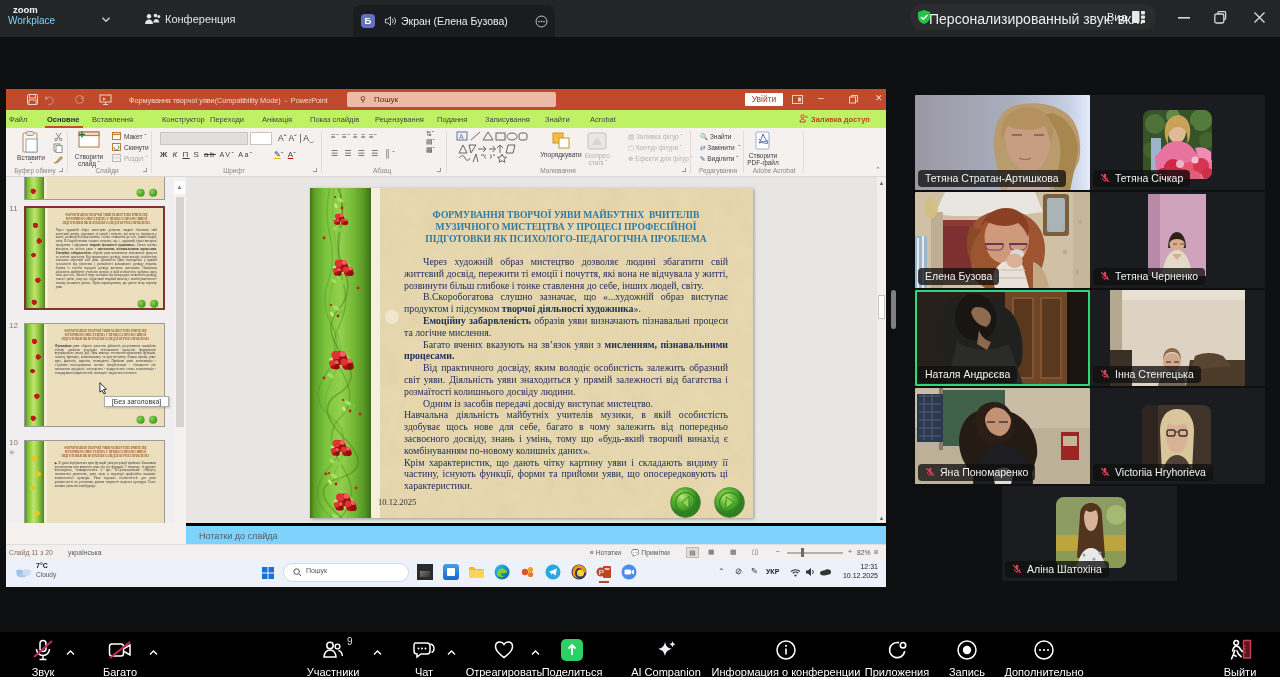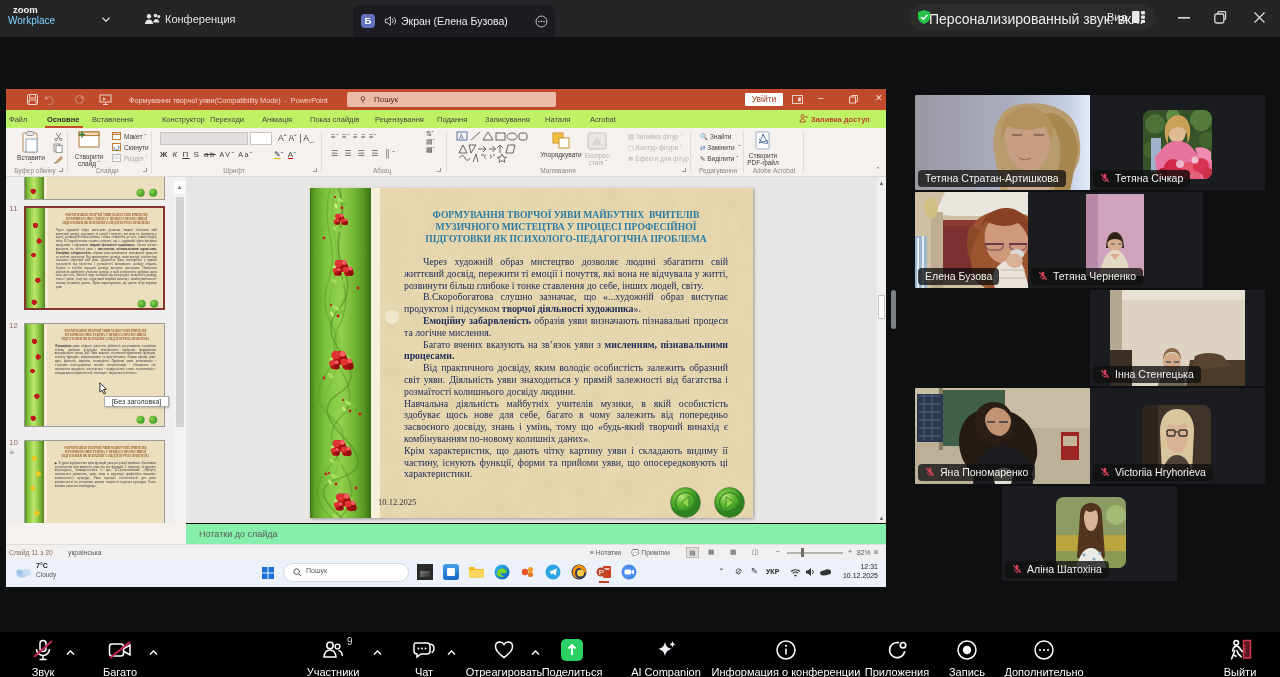--- a/index.html
+++ b/index.html
@@ -50,21 +50,21 @@
 .mbtn{position:absolute;top:292px;width:26px;height:26px;border-radius:50%;background:radial-gradient(circle at 35% 35%,#8fd14f,#3f9d28 70%,#2a7a1a)}
 .tnum{position:absolute;left:1px;width:13px;font-size:8px;color:#95706a;text-align:center}
 
 #slide{position:absolute;left:304px;top:11px;width:443px;height:330px;background:#e9dab2;box-shadow:1px 1px 3px rgba(0,0,0,.35)}
 #stitle{position:absolute;left:95px;top:21px;width:322px;font-family:"Liberation Serif",serif;font-weight:bold;font-size:9.6px;line-height:11.8px;text-align:center;color:#2d7ca3}
 #sbody{position:absolute;left:94px;top:68px;width:324px;font-family:"Liberation Serif",serif;font-size:9.9px;line-height:11.8px;text-align:justify;color:#22305c;letter-spacing:-0.03px}
 #sbody p.ind{text-indent:19px}
 #sdate{position:absolute;left:68px;top:309px;font-family:"Liberation Serif",serif;font-size:8.5px;color:#333}
 .navbtn{position:absolute;top:299px;width:31px;height:31px}
 
-#notes{position:absolute;left:180px;top:434px;width:700px;height:21px;background:#86efac;border-top:1px solid #000000;font-size:9.5px;color:#5a5a5a}
+#notes{position:absolute;left:180px;top:434px;width:700px;height:21px;background:#7dd3fc;border-top:3px solid #000000;font-size:9.5px;color:#5a5a5a}
 #notes span{position:absolute;left:13px;top:5px;font-size:9px}
 #pstatus{position:absolute;left:0;top:455px;width:880px;height:15px;background:#f2f0ef;border-top:1px solid #e0ddda;font-size:6.8px;color:#5a5a5a}
 
 #taskbar{position:absolute;left:0;top:470px;width:880px;height:28px;background:#edf1f9}
 .ticon{position:absolute;top:5px;width:16px;height:16px}
 
 #videos{position:absolute;left:0;top:0;width:1280px;height:677px;pointer-events:none}
 .tile{position:absolute;width:175px;height:95.5px;background:#1a1c1f;border-radius:1px;overflow:hidden}
 .vlabel{position:absolute;left:3px;bottom:3px;background:rgba(16,16,16,.78);border-radius:4px;color:#f2f2f2;font-size:10.5px;line-height:17px;height:17px;padding:0 7px;white-space:nowrap}
 .vlabel .mic{display:inline-block;width:10px;height:10px;margin-right:5px;vertical-align:-1px}
@@ -176,21 +176,21 @@
       <span style="left:41px;color:#262626;font-weight:bold">Основне</span>
       <div style="position:absolute;left:39px;top:15.5px;width:38px;height:2px;background:#c74a2b"></div>
       <span style="left:86px">Вставлення</span>
       <span style="left:156px">Конструктор</span>
       <span style="left:204px">Переходи</span>
       <span style="left:256px">Анімація</span>
       <span style="left:304px">Показ слайдів</span>
       <span style="left:369px">Рецензування</span>
       <span style="left:431px">Подання</span>
       <span style="left:479px">Записування</span>
-      <span style="left:539px">Наталя</span>
+      <span style="left:539px">Знайти</span>
       <span style="left:584px">Acrobat</span>
       <span style="left:805px;color:#b8432a;font-weight:bold">Заливка доступ</span>
       <svg style="position:absolute;left:793px;top:4px" width="9" height="9" viewBox="0 0 9 9">
           <path d="M1 8c0-2 1.3-3 2.6-3s2.6 1 2.6 3z" fill="none" stroke="#b8432a"></path>
           <circle cx="3.6" cy="2.5" r="1.6" fill="none" stroke="#b8432a"></circle>
           <path d="M6.5 2l2 2M8.5 2l-2 2" stroke="#b8432a" stroke-width=".7"></path>
         </svg>
     </div>
     <div id="ribbon">
 
@@ -433,20 +433,21 @@
           <circle cx="82" cy="129" r="7" fill="#fff" opacity=".4"></circle>
         </svg>
 
         <div id="stitle">ФОРМУВАННЯ ТВОРЧОЇ УЯВИ МАЙБУТНІХ&nbsp; ВЧИТЕЛІВ МУЗИЧНОГО МИСТЕЦТВА У ПРОЦЕСІ ПРОФЕСІЙНОЇ ПІДГОТОВКИ ЯК ПСИХОЛОГО-ПЕДАГОГІЧНА ПРОБЛЕМА</div>
         <div id="sbody">
           <p class="ind">Через художній образ мистецтво дозволяє людині збагатити свій життєвий досвід, пережити ті емоції і почуття, які вона не відчувала у житті, розвинути більш глибоке і тонке ставлення до себе, інших людей, світу.</p>
           <p class="ind">В.Скоробогатова слушно зазначає, що «...художній образ виступає продуктом і підсумком <b>творчої діяльності художника</b>».</p>
           <p class="ind"><b>Емоційну забарвленість</b> образів уяви визначають пізнавальні процеси та логічне мислення.</p>
           <p class="ind">Багато вчених вказують на зв’язок уяви з <b>мисленням, пізнавальними процесами.</b></p>
           <p class="ind">Від практичного досвіду, яким володіє особистість залежить образний світ уяви. Діяльність уяви знаходиться у прямій залежності від багатства і розмаїтості колишнього досвіду людини.</p>
+          <p class="ind">Одним із засобів передачі досвіду виступає мистецтво.</p>
           <p>Навчальна діяльність майбутніх учителів музики, в якій особистість здобуває щось нове для себе, багато в чому залежить від попередньо засвоєного досвіду, знань і умінь, тому що «будь-який творчий винахід є комбінуванням по-новому колишніх даних».</p>
           <p>Крім характеристик, що дають чітку картину уяви і складають видиму її частину, існують функції, форми та прийоми уяви, що опосередковують ці характеристики.</p>
         </div>
         <div id="sdate">10.12.2025</div>
         <div class="navbtn" style="left:360px"><svg width="31" height="31" viewBox="0 0 31 31">
               <defs>
                 <radialGradient id="gb1" cx="38%" cy="32%">
                   <stop offset="0%" stop-color="#b8e87a"></stop>
                   <stop offset="45%" stop-color="#6abe38"></stop>
                   <stop offset="85%" stop-color="#3f9d28"></stop>
@@ -661,38 +662,53 @@
         <path d="M71 51c-1 4 1 7 4 7h9c3 0 5-3 4-7m7 0c-1 4 1 7 4 7h8c3 0 5-3 5-7" stroke="#7c4456" stroke-width="1.1" fill="none"></path>
         <ellipse cx="102" cy="62" rx="7" ry="5" fill="#dfe8f0" opacity=".8"></ellipse>
         <path d="M88 70c8-4 16-2 20 4l6 22H80c-4-10-2-20 8-26z" fill="#e8e2da"></path>
         <path d="M86 78h24M84 86h26" stroke="#cfc5b8" stroke-width="1.4" fill="none"></path>
         <path d="M93 64c5-4 11-3 14 2 2 5-1 10-7 10-5 0-9-4-9-8z" fill="#d9b296"></path>
         <path d="M118 70c8 2 14 12 16 26h-16z" fill="#c4a882"></path>
       </svg>
       <div class="vlabel">Елена Бузова</div>
     </div>
 
-    <div class="tile" style="left:1028px;top:192px">
+    <div class="tile" style="left:1090px;top:192px">
       <svg style="position:absolute;left:58px;top:2px" width="58" height="82" viewBox="0 0 58 82">
         <rect width="58" height="82" fill="#cfa3bc"></rect>
         <rect x="0" y="0" width="12" height="82" fill="#b98aa8"></rect>
         <path d="M20 54c0-10 4-16 9-16s9 6 9 16z" fill="#3c2e26"></path>
         <circle cx="29" cy="50" r="7.5" fill="#d8ae8e"></circle>
         <path d="M22 48c0-6 3-9 7-9s7 3 7 9c-2-4-12-4-14 0z" fill="#2e2018"></path>
         <path d="M25 50h4m3 0h4" stroke="#555" stroke-width="1.1"></path>
         <path d="M14 82c2-18 8-26 15-26s13 8 15 26z" fill="#e4d9c4"></path>
         <path d="M24 60l5 6 5-6" fill="#d8ae8e"></path>
       </svg>
       <div class="vlabel"><svg class="mic" viewBox="0 0 12 12">
             <rect x="4.5" y="1" width="3" height="6" rx="1.5" fill="#d5425c"></rect>
             <path d="M2.8 6a3.2 3.2 0 006.4 0M6 9v2" stroke="#d5425c" fill="none"></path>
             <path d="M1.5 1.5l9 9" stroke="#d5425c" stroke-width="1.4"></path>
           </svg>Тетяна Черненко</div>
     </div>
 
+    <div class="tile" style="left:915px;top:290px;border:2px solid #2bd97c;width:175px;height:96px">
+      <svg width="171" height="92" viewBox="0 0 171 92">
+        <rect width="171" height="92" fill="#27201a"></rect>
+        <rect x="88" y="0" width="62" height="92" fill="#6e4526"></rect>
+        <rect x="96" y="6" width="20" height="80" fill="#5a3820" stroke="#83552e" stroke-width="2"></rect>
+        <rect x="124" y="6" width="20" height="80" fill="#5a3820" stroke="#83552e" stroke-width="2"></rect>
+        <rect x="150" y="0" width="21" height="92" fill="#191410"></rect>
+        <path d="M30 10c-8 20-6 50 0 70l20 12h40l14-20c4-18 0-40-10-52-14-14-50-22-64-10z" fill="#20201e"></path>
+        <path d="M48 4c-10 8-12 22-8 32 6 12 18 16 30 10 10-6 12-22 6-32-6-12-20-16-28-10z" fill="#191512"></path>
+        <path d="M54 20c2 8 7 13 15 15 3-2 5-5 5-10-2-7-7-10-14-10-3 0-5 2-6 5z" fill="#8e6a4e"></path>
+        <path d="M40 50c16 10 36 10 52 2l14 40H30z" fill="#2b2b28"></path>
+        <path d="M62 38c2 6 6 10 12 12l-4 8-10-6z" fill="#8e6848"></path>
+      </svg>
+      <div class="vlabel" style="left:1px;bottom:1px">Наталя Андрєєва</div>
+    </div>
 
     <div class="tile" style="left:915px;top:388px">
       <svg width="175" height="96" viewBox="0 0 175 96">
         <rect width="175" height="96" fill="#c9bda6"></rect>
         <rect x="0" y="40" width="175" height="56" fill="#bdb099"></rect>
         <rect x="28" y="2" width="62" height="56" fill="#41604a"></rect>
         <rect x="24" y="0" width="4" height="62" fill="#8a7a5e"></rect>
         <rect x="2" y="6" width="26" height="48" fill="#2c3850"></rect>
         <path d="M4 8h22M4 16h22M4 24h22M4 32h22M4 40h22M4 48h22M9 6v46M17 6v46" stroke="#46546e" stroke-width="1.5"></path>
         <rect x="146" y="44" width="18" height="28" fill="#9e2622"></rect>

